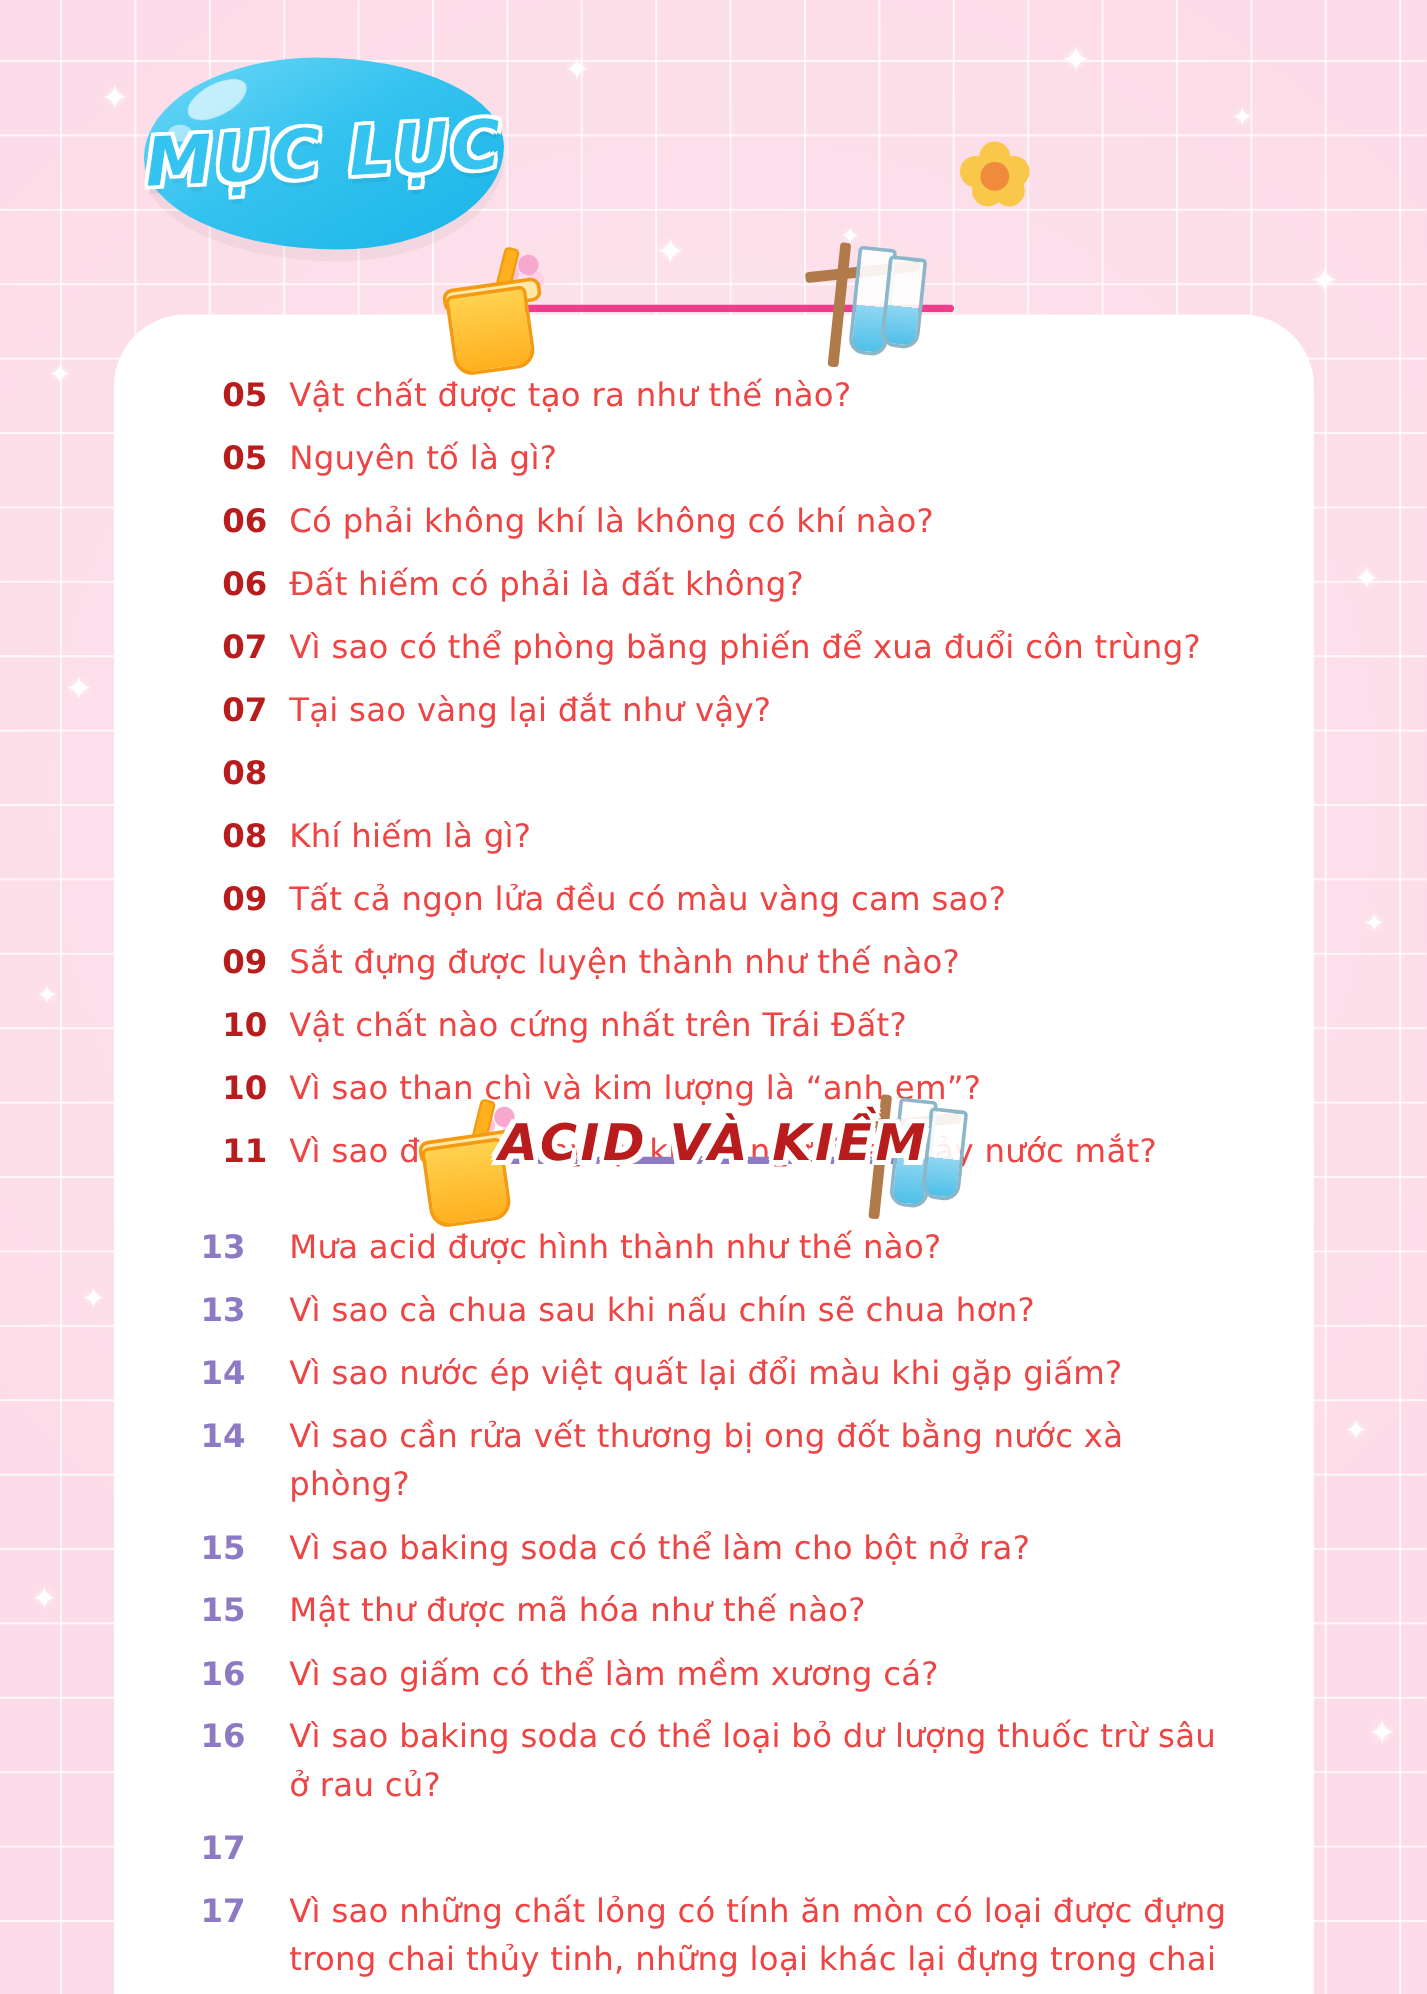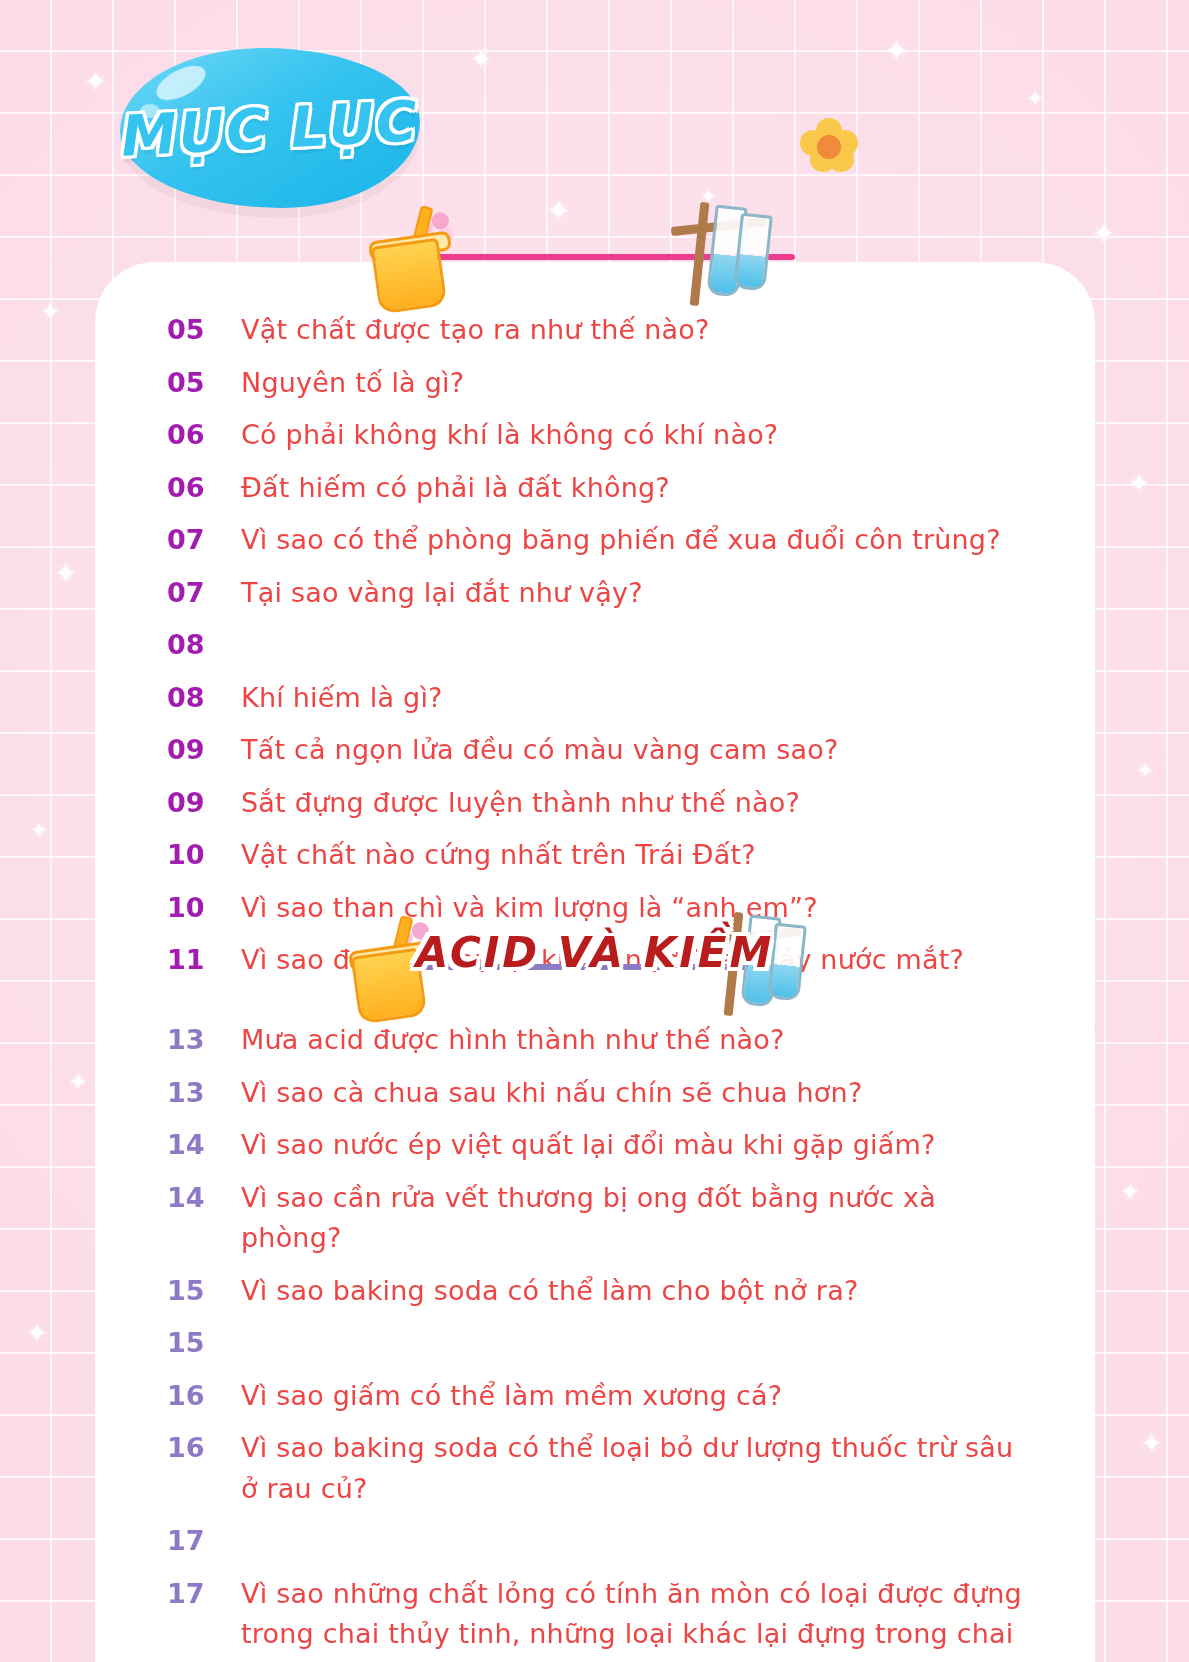--- a/index.html
+++ b/index.html
@@ -234,21 +234,21 @@
     text-align: left;
     padding-left: 12px;
     line-height: 1.5;
   }
   .toc-title {
     font-size: 27px;
     color: #ef4444;
     line-height: 1.5;
     letter-spacing: .2px;
   }
-  #section-1 .toc-page { color: #a21caf; }
+  #section-1 .toc-page { color: #b91c1c; text-align: center; }
   #section-2 .toc-page { color: #8e7ac4; }
 
   
   .flower {
     position: absolute;
     width: 58px; height: 58px;
   }
   .flower .p {
     position: absolute;
     width: 26px; height: 26px;
@@ -441,20 +441,21 @@
     <div class="toc-row">
       <div class="toc-page">14</div>
       <div class="toc-title">Vì sao cần rửa vết thương bị ong đốt bằng nước xà phòng?</div>
     </div>
     <div class="toc-row">
       <div class="toc-page">15</div>
       <div class="toc-title">Vì sao baking soda có thể làm cho bột nở ra?</div>
     </div>
     <div class="toc-row">
       <div class="toc-page">15</div>
+      <div class="toc-title">Mật thư được mã hóa như thế nào?</div>
     </div>
     <div class="toc-row">
       <div class="toc-page">16</div>
       <div class="toc-title">Vì sao giấm có thể làm mềm xương cá?</div>
     </div>
     <div class="toc-row">
       <div class="toc-page">16</div>
       <div class="toc-title">Vì sao baking soda có thể loại bỏ dư lượng thuốc trừ sâu ở rau củ?</div>
     </div>
     <div class="toc-row">

